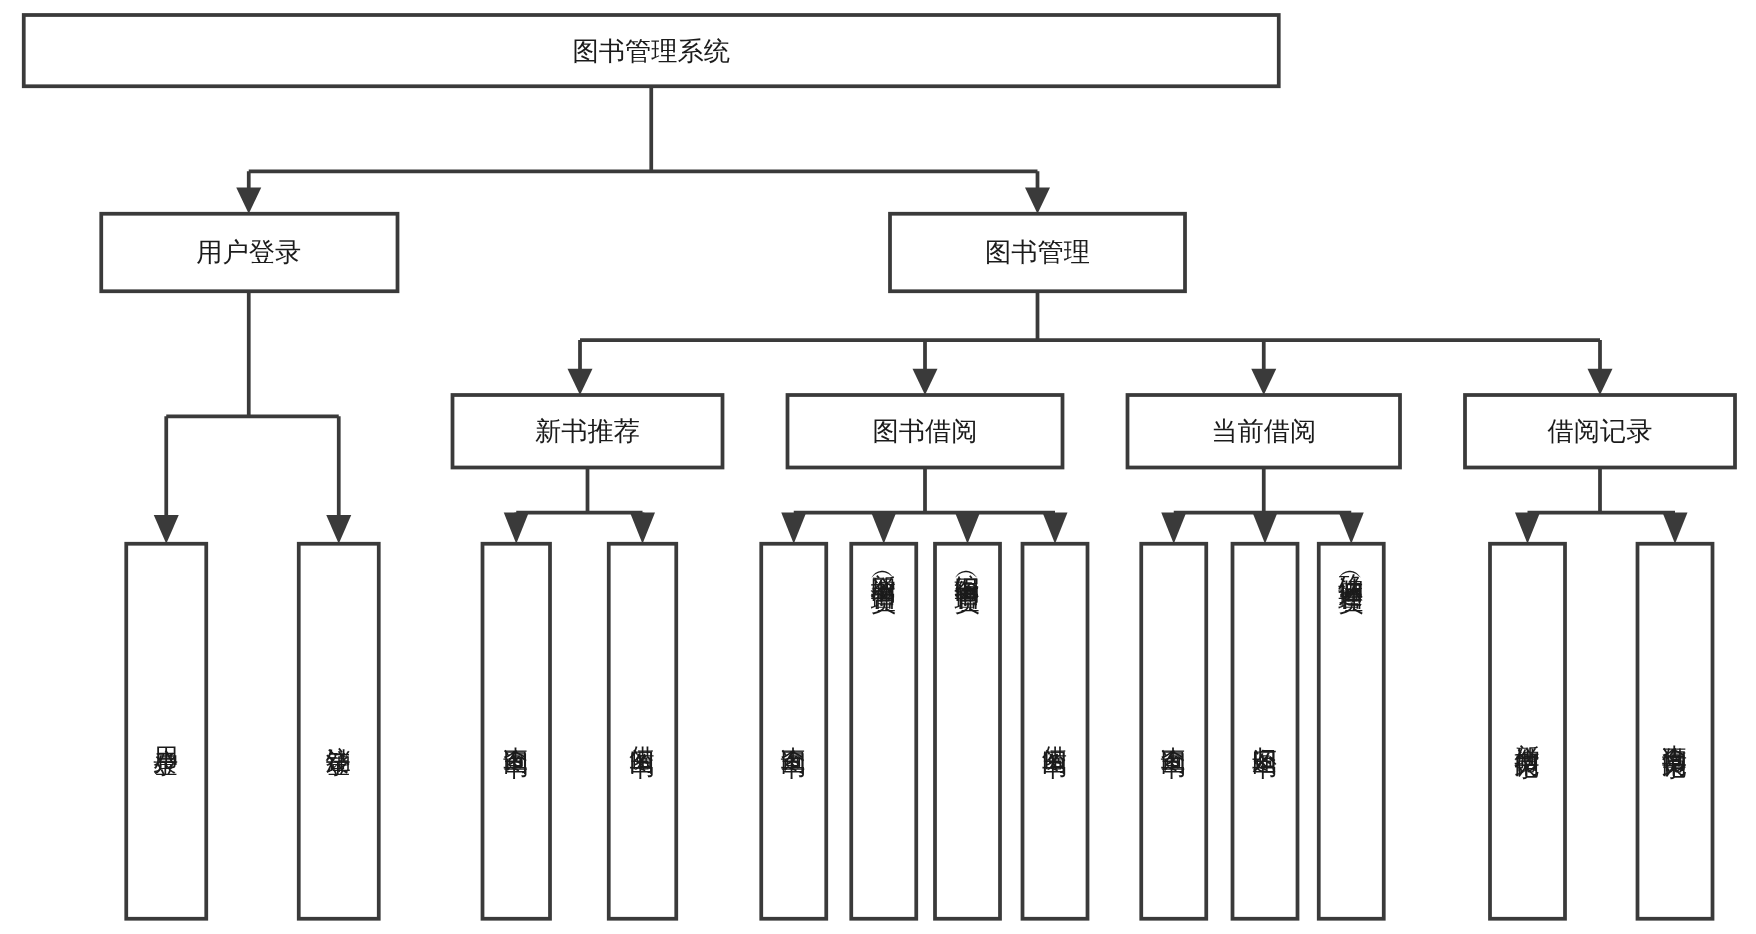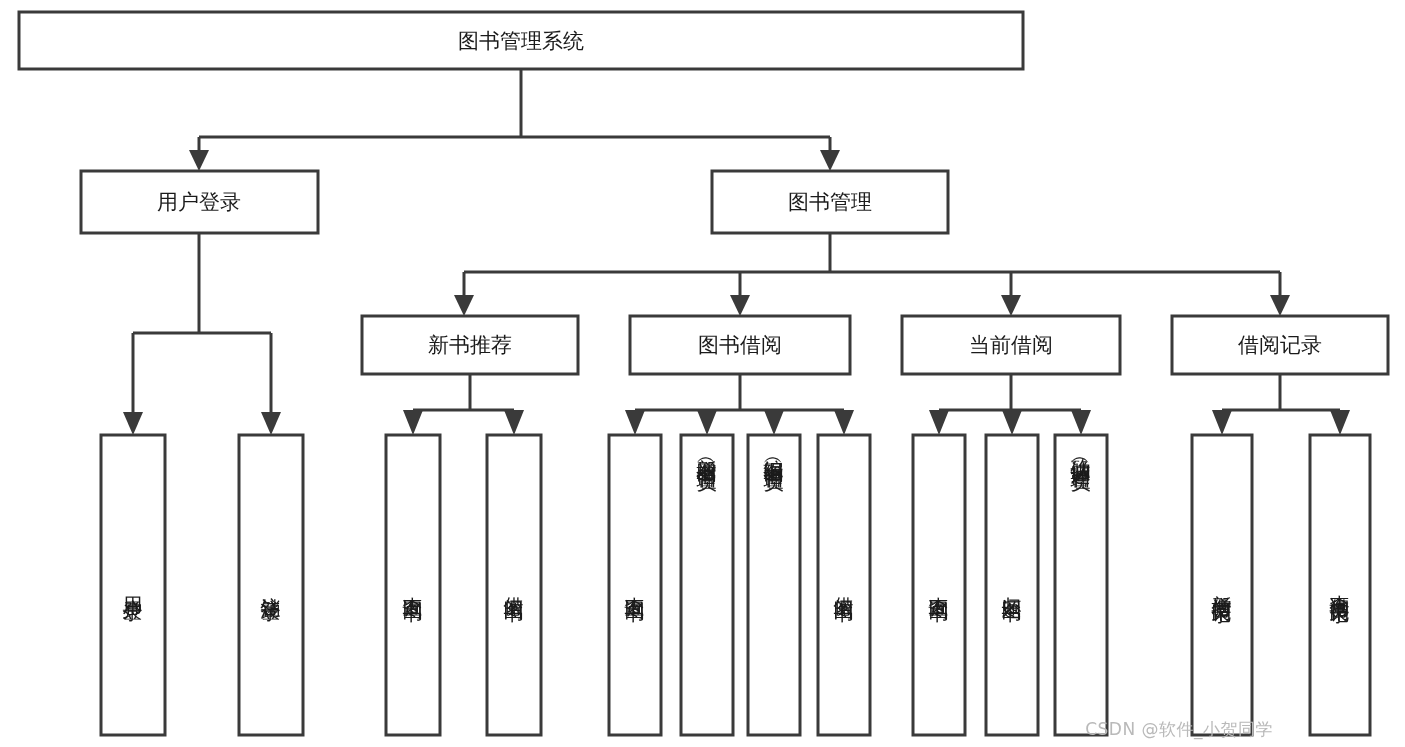--- a/index.html
+++ b/index.html
@@ -229,15 +229,14 @@
   <div class="leaf-label-wrap" style="left:1055px; top:435px; width:52px; height:300px; align-items:flex-start;">
     <span class="leaf-label" style="margin-top:8px;">确认归还（管理员）</span>
   </div>
   <div class="leaf-label-wrap" style="left:1192px; top:435px; width:60px; height:300px;">
     <span class="leaf-label">新增借阅记录</span>
   </div>
   <div class="leaf-label-wrap" style="left:1310px; top:435px; width:60px; height:300px;">
     <span class="leaf-label">查询借阅记录</span>
   </div>
 
-  <div class="watermark">CSDN @软件_小贺同学</div>
 
 </div>
 
 </body></html>

